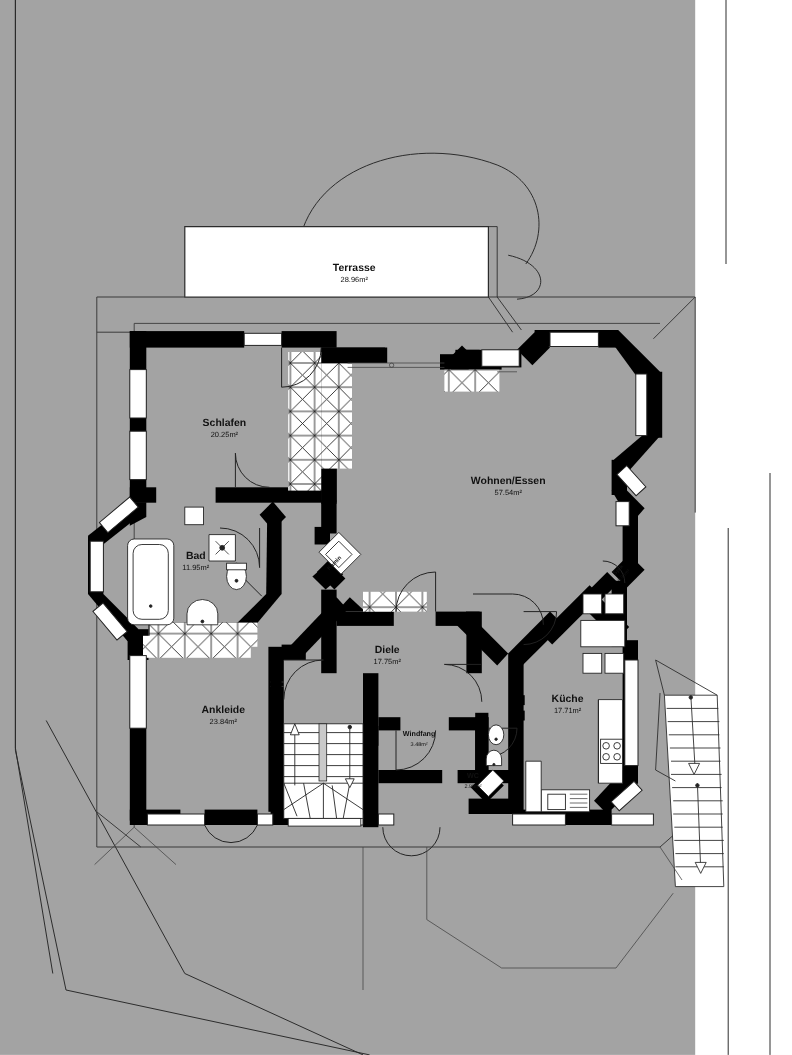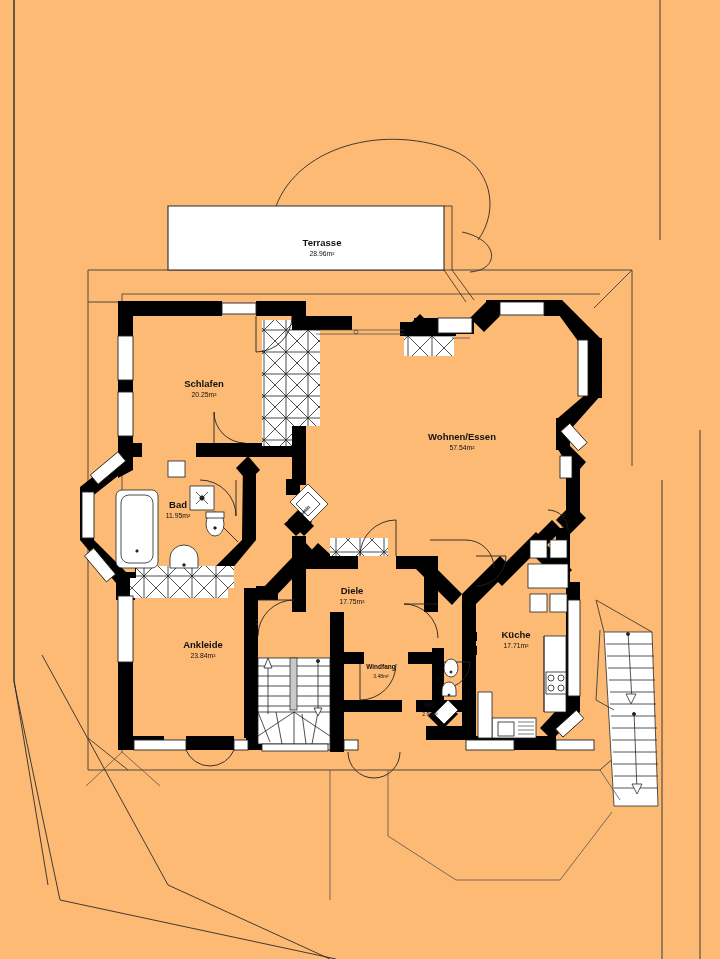--- a/index.html
+++ b/index.html
@@ -1,18 +1,18 @@
 <!DOCTYPE html>
 <html><head>
 <meta charset="utf-8">
 <style>
   html,body{margin:0;padding:0;background:#ffffff;}
   body{width:720px;height:959px;overflow:hidden;
        font-family:"Liberation Sans",sans-serif;}
-  #stage{position:relative;width:720px;height:959px;background:#fdba74;}
+  #stage{position:relative;width:632px;height:959px;background:#a3a3a3;}
   svg#plan{position:absolute;left:0;top:0;width:720px;height:959px;}
   .rlabel{font-family:"Liberation Sans",sans-serif;fill:#111;text-anchor:middle;}
   .rname{font-size:9.5px;font-weight:bold;}
   .rarea{font-size:6.8px;}
   .tiny .rname{font-size:6.5px;}
   .tiny .rarea{font-size:5px;}
   .mini .rname{font-size:5.2px;}
   .mini .rarea{font-size:4.4px;}
 </style>
 </head>

